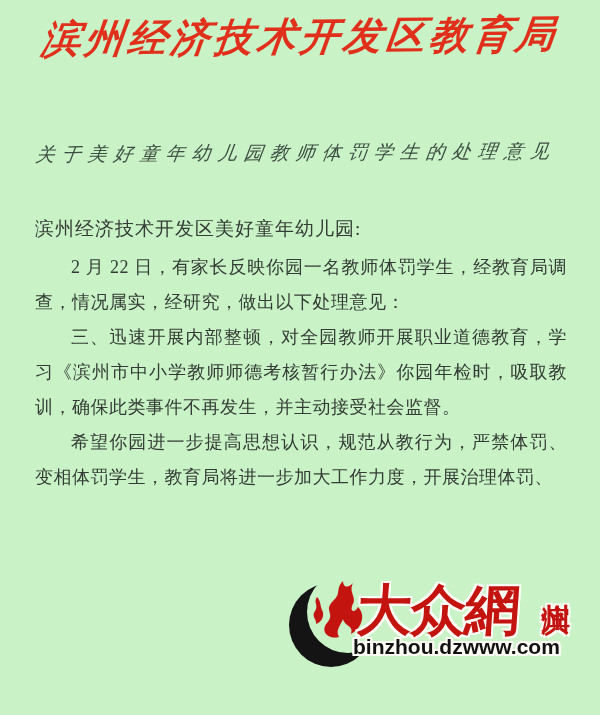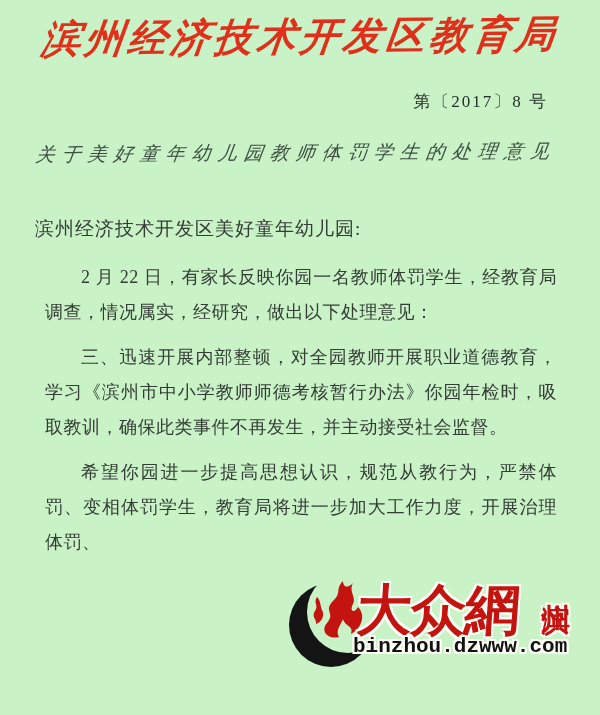--- a/index.html
+++ b/index.html
@@ -37,21 +37,21 @@
     position:absolute;left:35px;top:216px;
     color:#333d35;font-size:19px;letter-spacing:1px;
     font-family:"Liberation Serif","DejaVu Serif",serif;
   }
   .body-block{
     position:absolute;left:35px;top:250px;width:532px;
     color:#333d35;font-size:18px;line-height:35px;letter-spacing:0.5px;
     text-align:justify;
     font-family:"Liberation Serif","DejaVu Serif",serif;
   }
-  .body-block p{margin:10px;text-indent:2em;}
+  .body-block p{margin:0;text-indent:2em;}
   
   .watermark{
     position:absolute;left:281px;top:576px;width:305px;height:104px;
     pointer-events:none;
   }
   .wm-logo{position:absolute;left:0;top:2px;width:108px;height:90px;}
   .wm-name{
     position:absolute;left:76px;top:6px;
     color:#c41410;font-size:55px;font-weight:900;line-height:1;
     letter-spacing:-1px;white-space:nowrap;
@@ -63,31 +63,30 @@
     position:absolute;left:258px;top:4px;
     color:#c41410;font-size:29px;font-weight:900;line-height:1.15;
     writing-mode:vertical-rl;
     text-shadow:-2px -2px 0 #fdfdf6,2px -2px 0 #fdfdf6,-2px 2px 0 #fdfdf6,2px 2px 0 #fdfdf6;
     font-family:"DejaVu Serif","Liberation Serif",serif;
   }
   .wm-url{
     position:absolute;left:72px;top:59px;
     color:#121212;font-size:21px;font-weight:bold;letter-spacing:0px;white-space:nowrap;
     text-shadow:-2px -2px 0 #fdfdf6,2px -2px 0 #fdfdf6,-2px 2px 0 #fdfdf6,2px 2px 0 #fdfdf6,0 2px 0 #fdfdf6,0 -2px 0 #fdfdf6,2px 0 0 #fdfdf6,-2px 0 0 #fdfdf6;
-    font-family:Liberation Mono, monospace;
+    font-family:Liberation Sans, sans-serif;
   }
 </style>
 </head>
 <body>
 
 <div class="page">
 
   <div class="agency-title">滨州经济技术开发区教育局</div>
 
-  <div class="doc-number">第〔2017〕8 号</div>
 
   <div class="subject-line">关于美好童年幼儿园教师体罚学生的处理意见</div>
 
   <div class="salutation">滨州经济技术开发区美好童年幼儿园:</div>
 
   <div class="body-block">
     <p>2 月 22 日，有家长反映你园一名教师体罚学生，经教育局调查，情况属实，经研究，做出以下处理意见：</p>
     <p>三、迅速开展内部整顿，对全园教师开展职业道德教育，学习《滨州市中小学教师师德考核暂行办法》你园年检时，吸取教训，确保此类事件不再发生，并主动接受社会监督。</p>
     <p>希望你园进一步提高思想认识，规范从教行为，严禁体罚、变相体罚学生，教育局将进一步加大工作力度，开展治理体罚、</p>
   </div>

